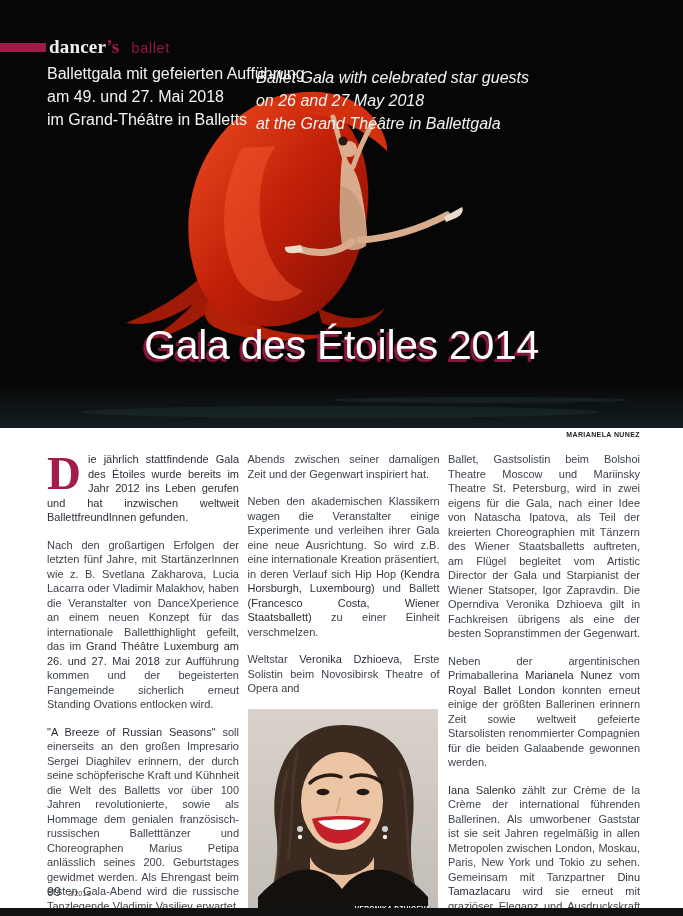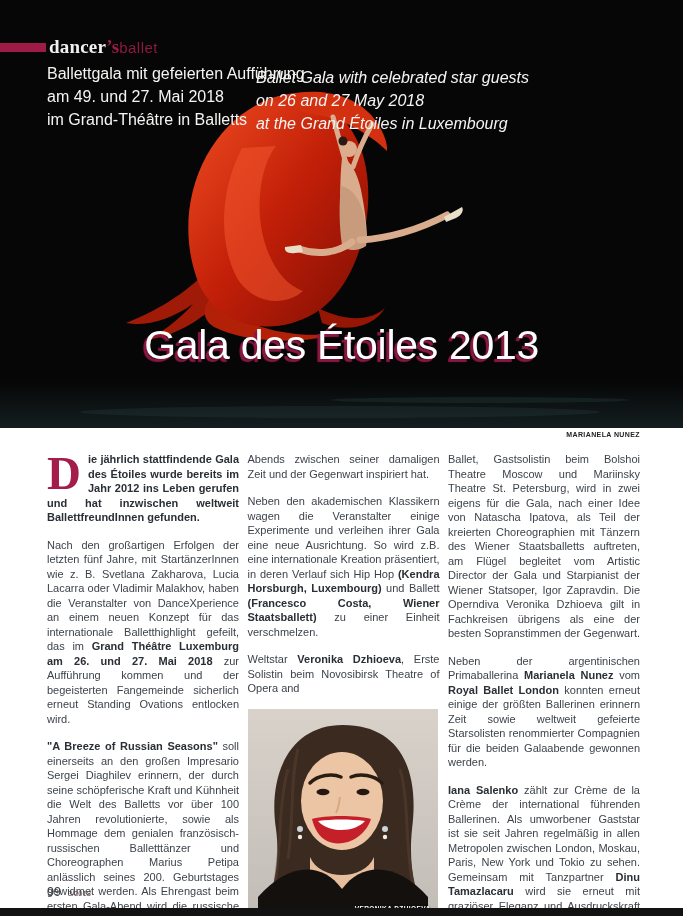--- a/index.html
+++ b/index.html
@@ -7,39 +7,39 @@
         font-family:"Liberation Sans", sans-serif;margin:0 auto;}
 
   
   .hero{position:absolute;left:0;top:0;width:562px;height:428px;background:#050505;}
   .hero-art{position:absolute;left:0;top:0;}
 
   .masthead{position:absolute;left:0;top:36px;display:flex;align-items:center;z-index:3;}
   .masthead-bar{width:46px;height:9px;background:#9e1b46;margin-right:3px;}
   .masthead-main{font-family:"Liberation Serif", serif;font-weight:700;font-size:19px;color:#f2f0ee;letter-spacing:.2px;}
   .masthead-apos{font-family:"Liberation Serif", serif;font-weight:700;font-size:19px;color:#9e1b46;}
-  .masthead-sub{font-size:15px;color:#8e1840;margin-left:0;letter-spacing:.5px;}
+  .masthead-sub{font-size:15px;color:#8e1840;margin-left:12px;letter-spacing:.5px;}
 
   .intro-de{position:absolute;left:47px;top:62px;color:#f5f4f2;font-size:16px;line-height:23px;z-index:3;}
   .intro-en{position:absolute;right:33px;top:66px;color:#f5f4f2;font-size:16px;line-height:23px;
             font-style:italic;z-index:3;}
 
   .hero-title{position:absolute;right:23px;top:322px;z-index:3;text-align:right;color:#fdfdfd;
               font-size:41px;line-height:46px;font-weight:400;letter-spacing:-.3px;
               text-shadow:-3px 3px 1px #8c1742;white-space:nowrap;}
 
   .credit{position:absolute;top:431px;right:43px;font-size:7px;font-weight:bold;letter-spacing:.4px;color:#232323;}
 
   
   .columns{position:absolute;left:47px;top:452px;width:593px;display:flex;justify-content:space-between;}
   .col{width:192px;}
   .para{margin:0 0 13px;font-size:11px;line-height:14.5px;text-align:justify;color:#3d434b;
         hyphens:auto;-webkit-hyphens:auto;}
   .para.lead{font-weight:bold;color:#2a2f36;}
-  .para .b{font-weight:bold;color:#2a2f36;}
+  .para .b{font-weight:normal;color:#2a2f36;}
   .dropcap{float:left;font-family:"Liberation Serif", serif;font-size:47px;line-height:37px;
            color:#a41c4a;padding:3px 7px 0 0;}
 
   .photo{position:relative;margin:4px 0 0;width:190px;height:212px;}
   .photo-caption{position:absolute;right:7px;bottom:9px;color:#ffffff;font-size:6.5px;font-weight:bold;
                  letter-spacing:.4px;text-shadow:0 0 2px rgba(0,0,0,.65);}
 
   
   .footer{position:absolute;left:47px;top:882px;color:#3a3f46;}
   .page-num{font-size:12.5px;}
@@ -98,25 +98,25 @@
 
     <div class="intro-de">
       <div>Ballettgala mit gefeierten Aufführung</div>
       <div>am 49. und 27. Mai 2018</div>
       <div>im Grand-Théâtre in Balletts</div>
     </div>
 
     <div class="intro-en">
       <div>Ballet Gala with celebrated star guests</div>
       <div>on 26 and 27 May 2018</div>
-      <div>at the Grand Étoiles in Luxembourg</div>
+      <div>at the Grand Théâtre in Ballettgala</div>
     </div>
 
     <div class="hero-title">
-      <div>Gala des Étoiles 2013</div>
+      <div>Gala des Étoiles 2014</div>
     </div>
   </div>
 
   <div class="credit">MARIANELA NUNEZ</div>
 
   <div class="columns">
     <div class="col">
       <div class="col-paras">
           <p class="para lead"><span class="dropcap">D</span><span class="b">ie jährlich stattfindende Gala des Étoiles wurde bereits im Jahr 2012 ins Leben gerufen und hat inzwischen weltweit BallettfreundInnen gefunden.</span></p>
           <p class="para"><span>Nach den großartigen Erfolgen der letzten fünf Jahre, mit StartänzerInnen wie z. B. Svetlana Zakharova, Lucia Lacarra oder Vladimir Malakhov, haben die Veranstalter von DanceXperience an einem neuen Konzept für das internationale Balletthighlight gefeilt, das im </span><span class="b">Grand Théâtre Luxemburg am 26. und 27. Mai 2018</span><span> zur Aufführung kommen und der begeisterten Fangemeinde sicherlich erneut Standing Ovations entlocken wird.</span></p>

